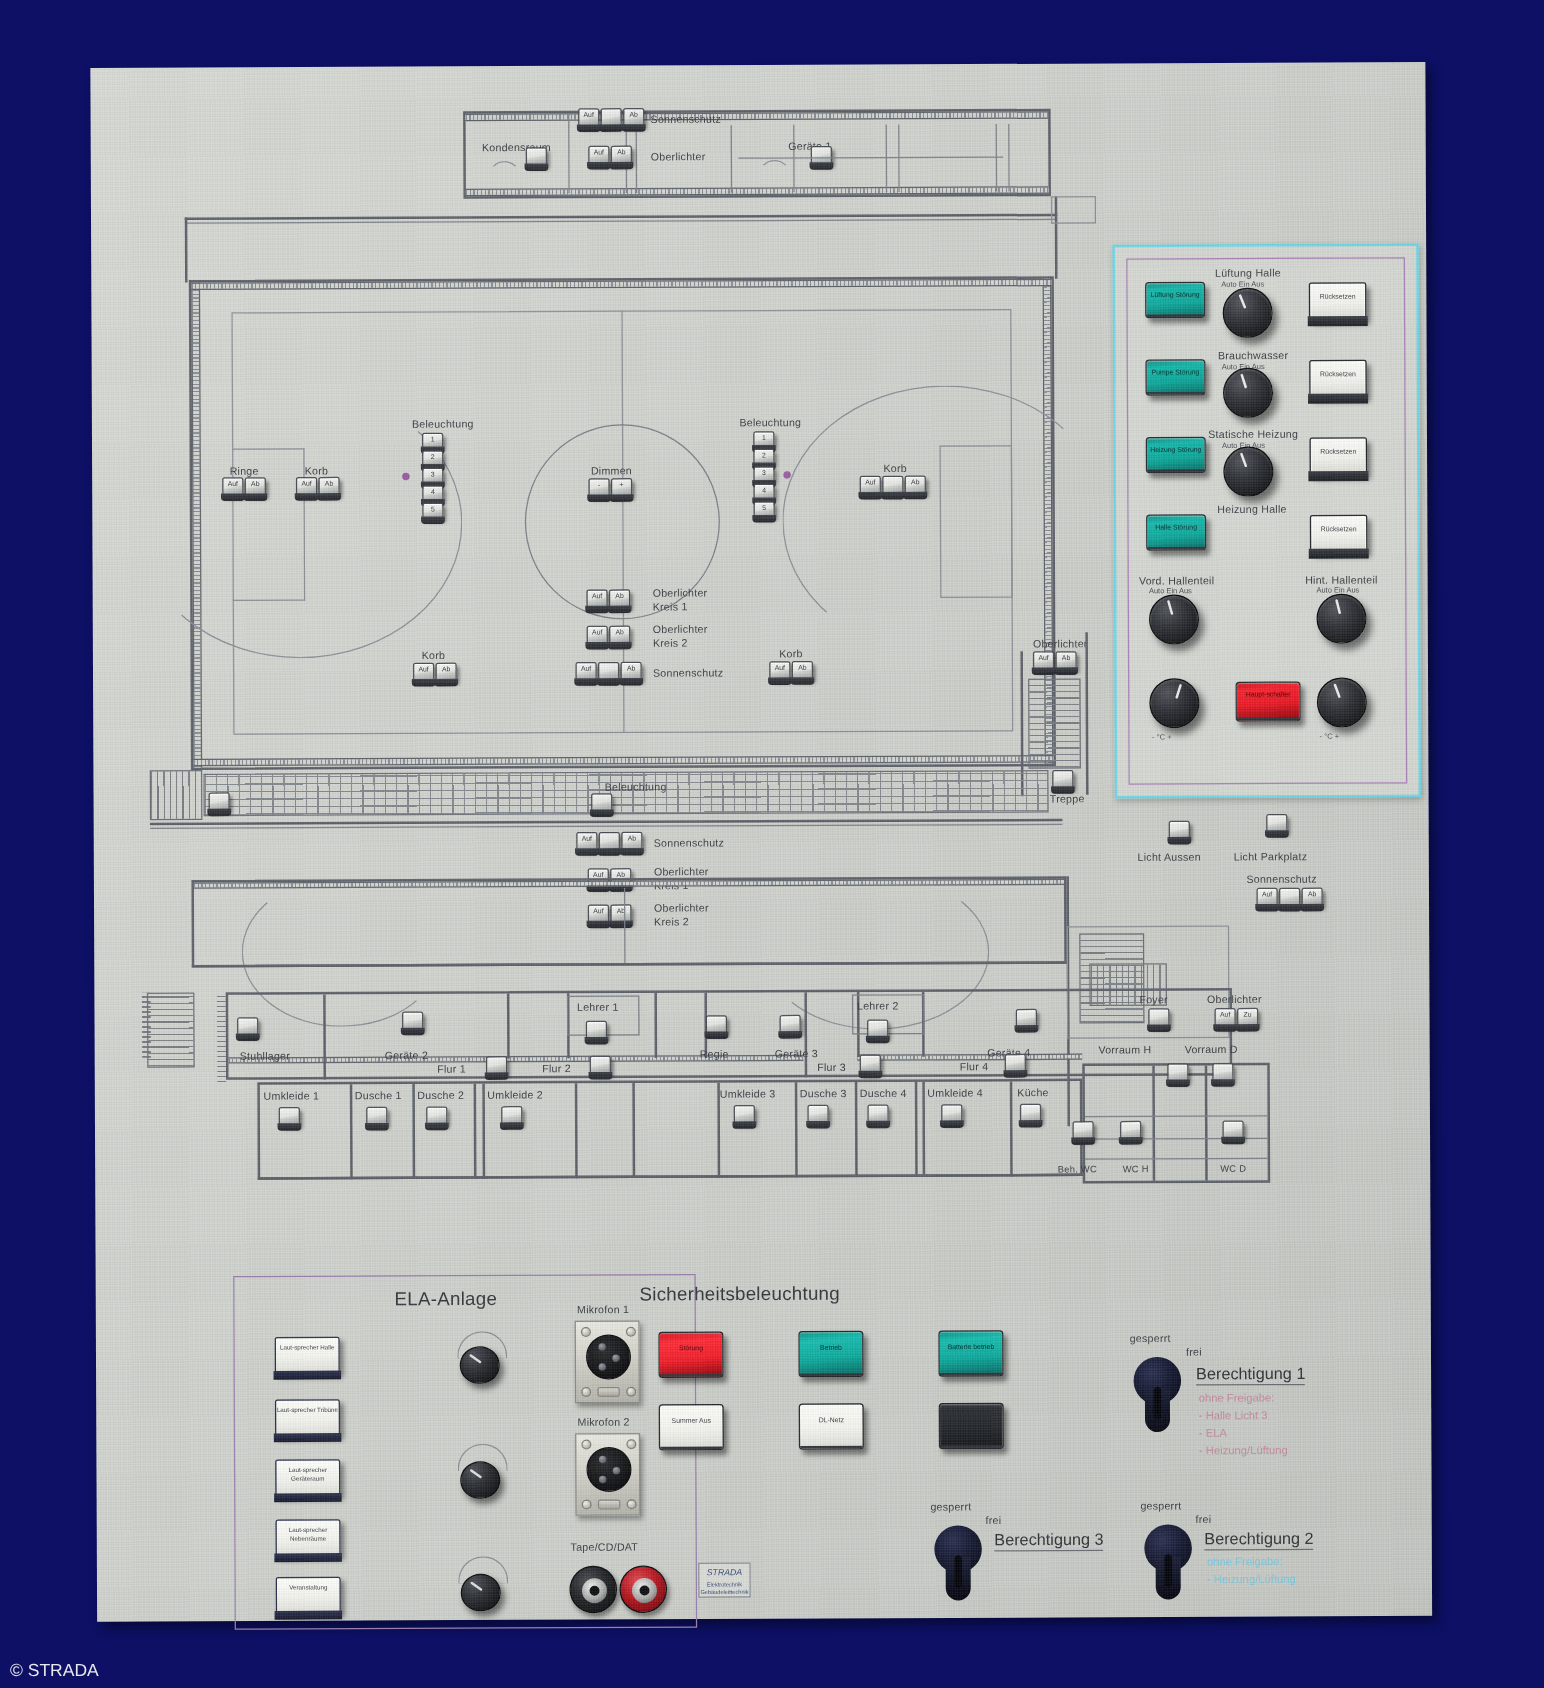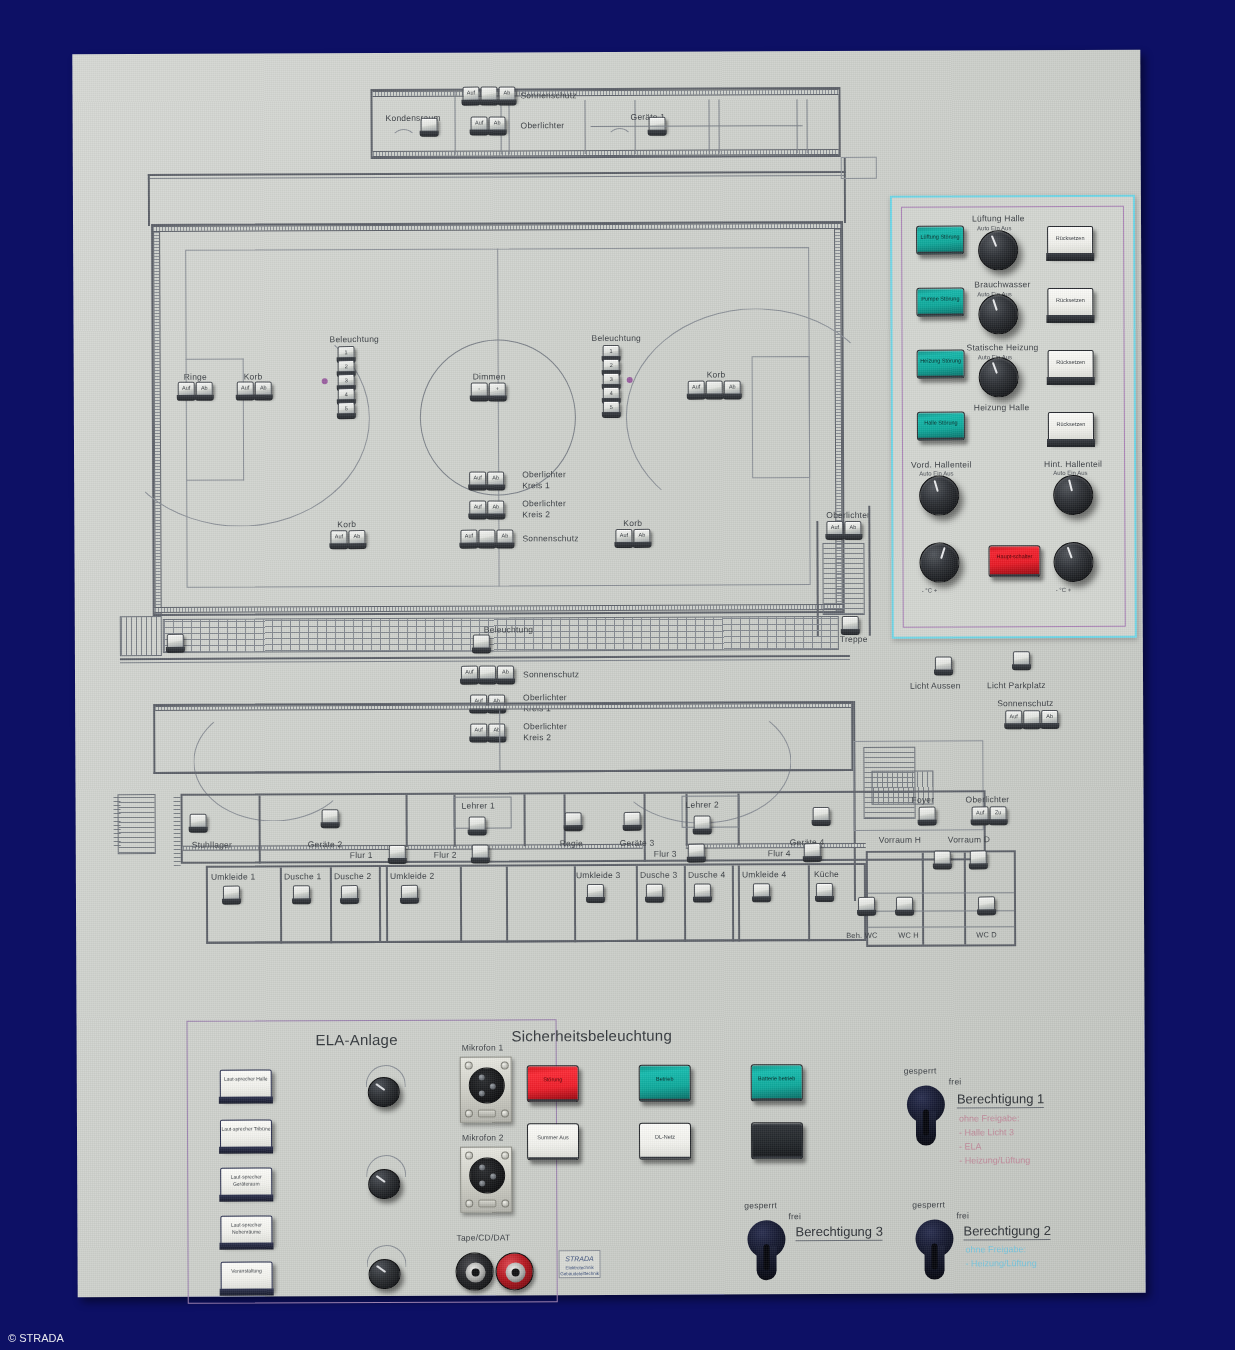--- a/index.html
+++ b/index.html
@@ -265,21 +265,21 @@
   }
 
   .logoplate{
     position:absolute; left:481px; top:1198px; width:42px; height:28px;
     border:1px solid #8b9097; background:#d8dad5;
     font-size:4.5px; color:#3c4f7a; text-align:center; padding-top:3px; line-height:1.5;
   }
   .dimdot{ position:absolute; width:6px; height:6px; border-radius:50%; background:#9a5fa0; }
 
   #copyright{
-    position:absolute; left:8px; bottom:6px; color:#e8e8ee; font-size:11px;
+    position:absolute; left:8px; bottom:6px; color:#e8e8ee; font-size:14px;
     font-family:"Liberation Sans", sans-serif;
   }
 </style>
 </head>
 <body>
 
 <div id="root">
 
   <div id="board">
 

